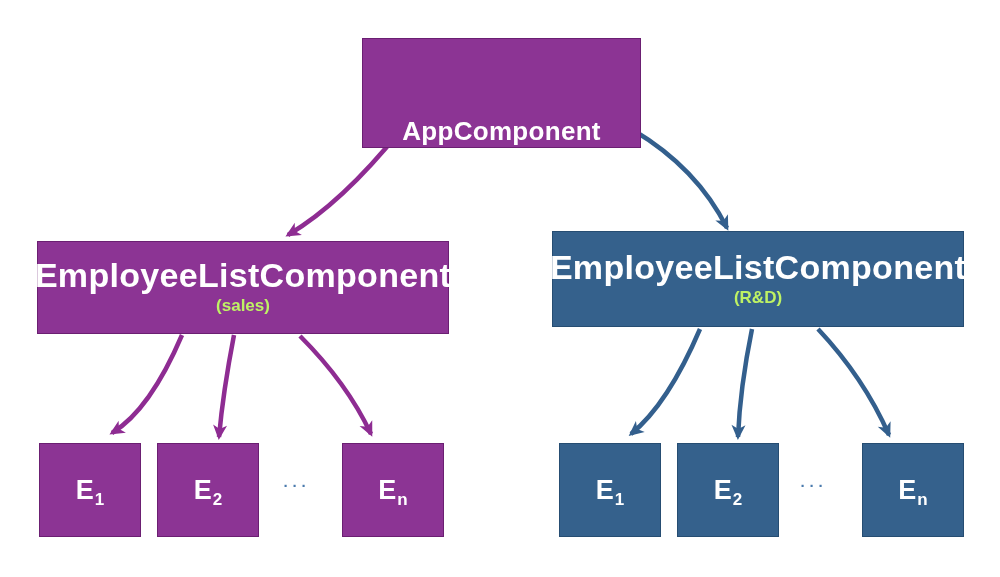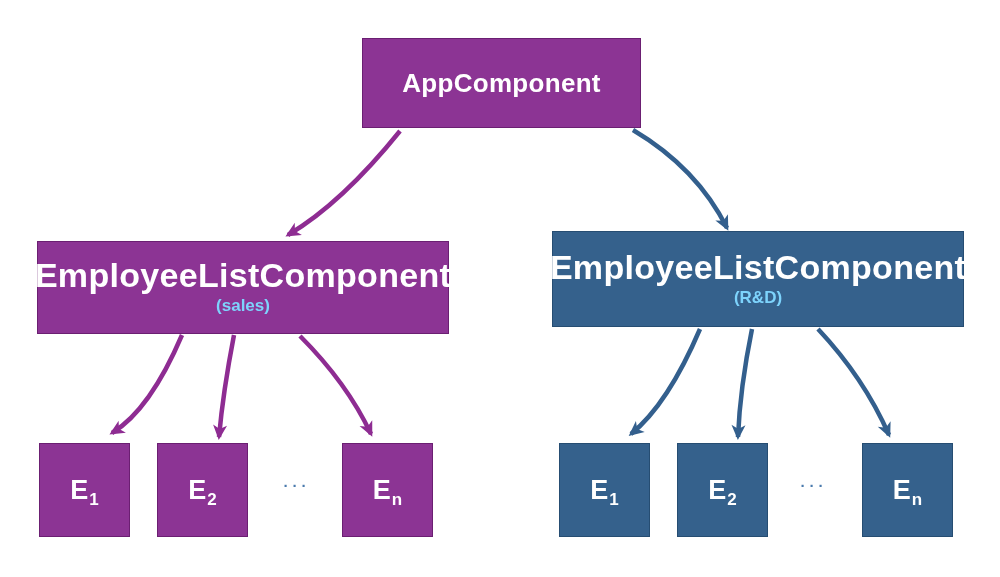--- a/index.html
+++ b/index.html
@@ -8,26 +8,26 @@
     font-family:"Liberation Sans",sans-serif;overflow:hidden;
   }
   .edges{position:absolute;left:0;top:0;width:1000px;height:577px;pointer-events:none;}
   .node{
     position:absolute;display:flex;flex-direction:column;align-items:center;
     justify-content:center;color:#ffffff;font-weight:bold;box-sizing:border-box;
     text-align:center;
   }
   .purple{background:#8c3494;border:1.5px solid #6b1f72;}
   .blue{background:#35618c;border:1.5px solid #264d72;}
-  .root{left:362px;top:38px;width:279px;height:90px;font-size:26px;letter-spacing:.3px;}
+  .root{left:362px;top:38px;width:279px;height:110px;font-size:26px;letter-spacing:.3px;justify-content:flex-end;}
   .branch-sales{left:37px;top:241px;width:412px;height:93px;}
   .branch-rnd{left:552px;top:231px;width:412px;height:96px;}
   .branch .title{font-size:34px;line-height:1.05;letter-spacing:.3px;}
-  .branch .subtitle{font-size:17px;line-height:1.2;margin-top:2px;color:#7dd3fc;font-weight:bold;}
-  .leaf{width:91px;height:94px;font-size:27px;}
+  .branch .subtitle{font-size:17px;line-height:1.2;margin-top:2px;color:#bef264;font-weight:bold;}
+  .leaf{width:102px;height:94px;font-size:27px;}
   .leaf .sub{font-size:17px;position:relative;top:6px;margin-left:1px;}
   .leaf-s1{left:39px;top:443px;}
   .leaf-s2{left:157px;top:443px;}
   .leaf-sn{left:342px;top:443px;}
   .leaf-r1{left:559px;top:443px;}
   .leaf-r2{left:677px;top:443px;}
   .leaf-rn{left:862px;top:443px;}
   .ellipsis{
     position:absolute;width:42px;top:477px;text-align:center;
     color:#4a7aad;font-size:15px;font-weight:bold;letter-spacing:4px;

